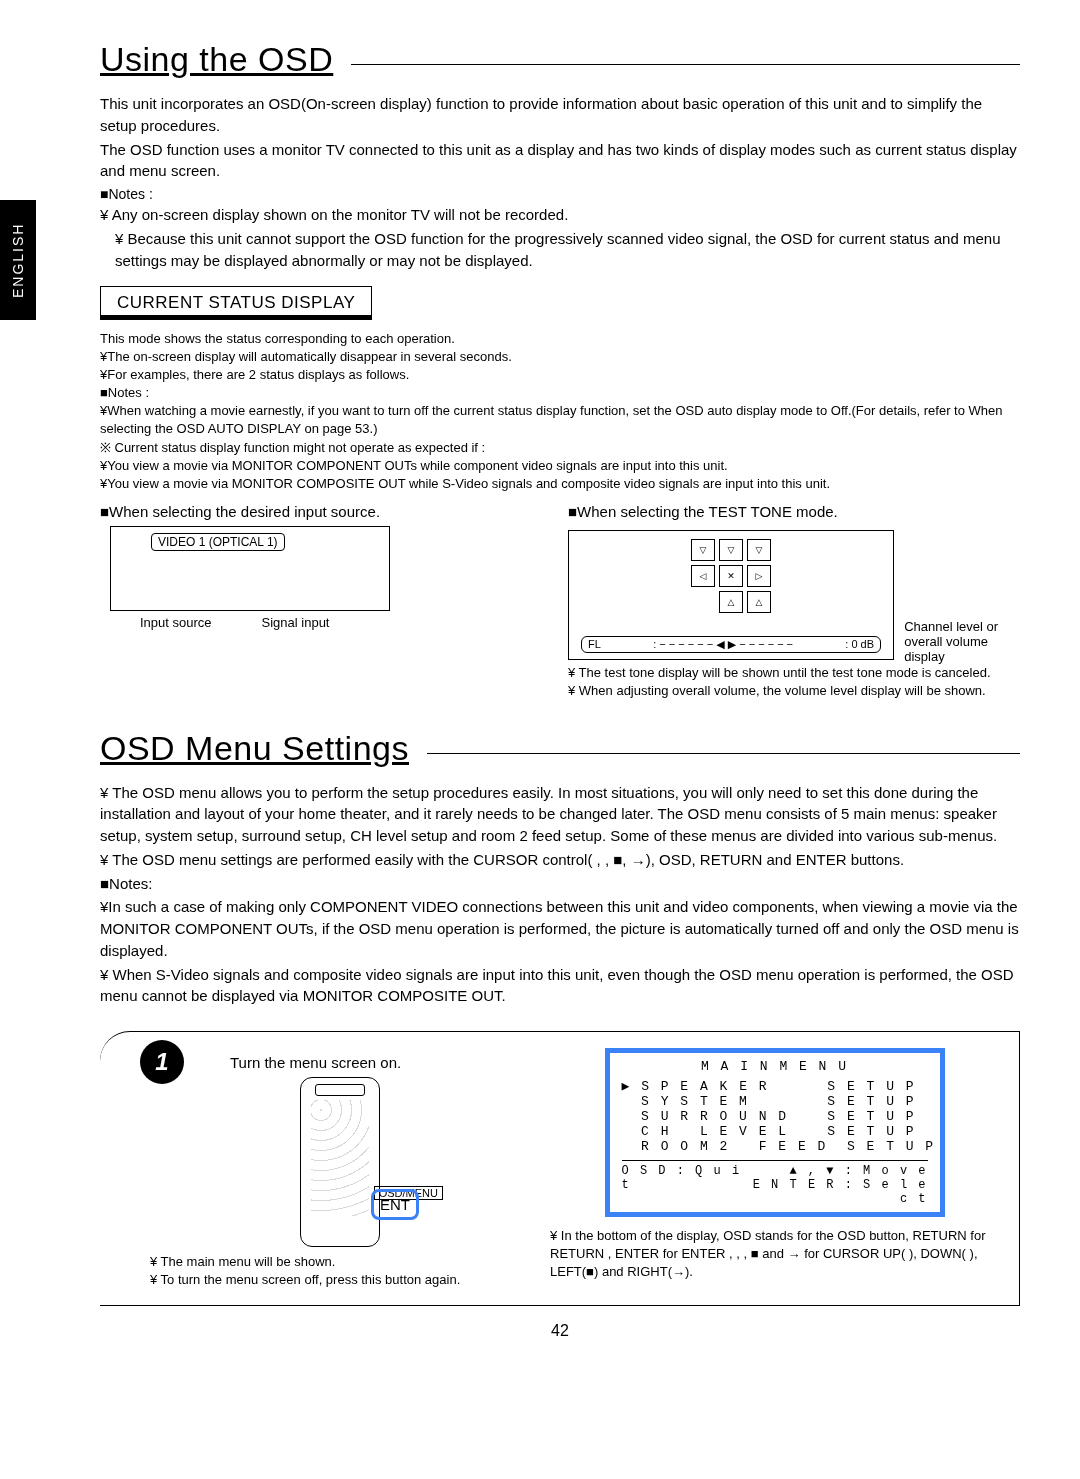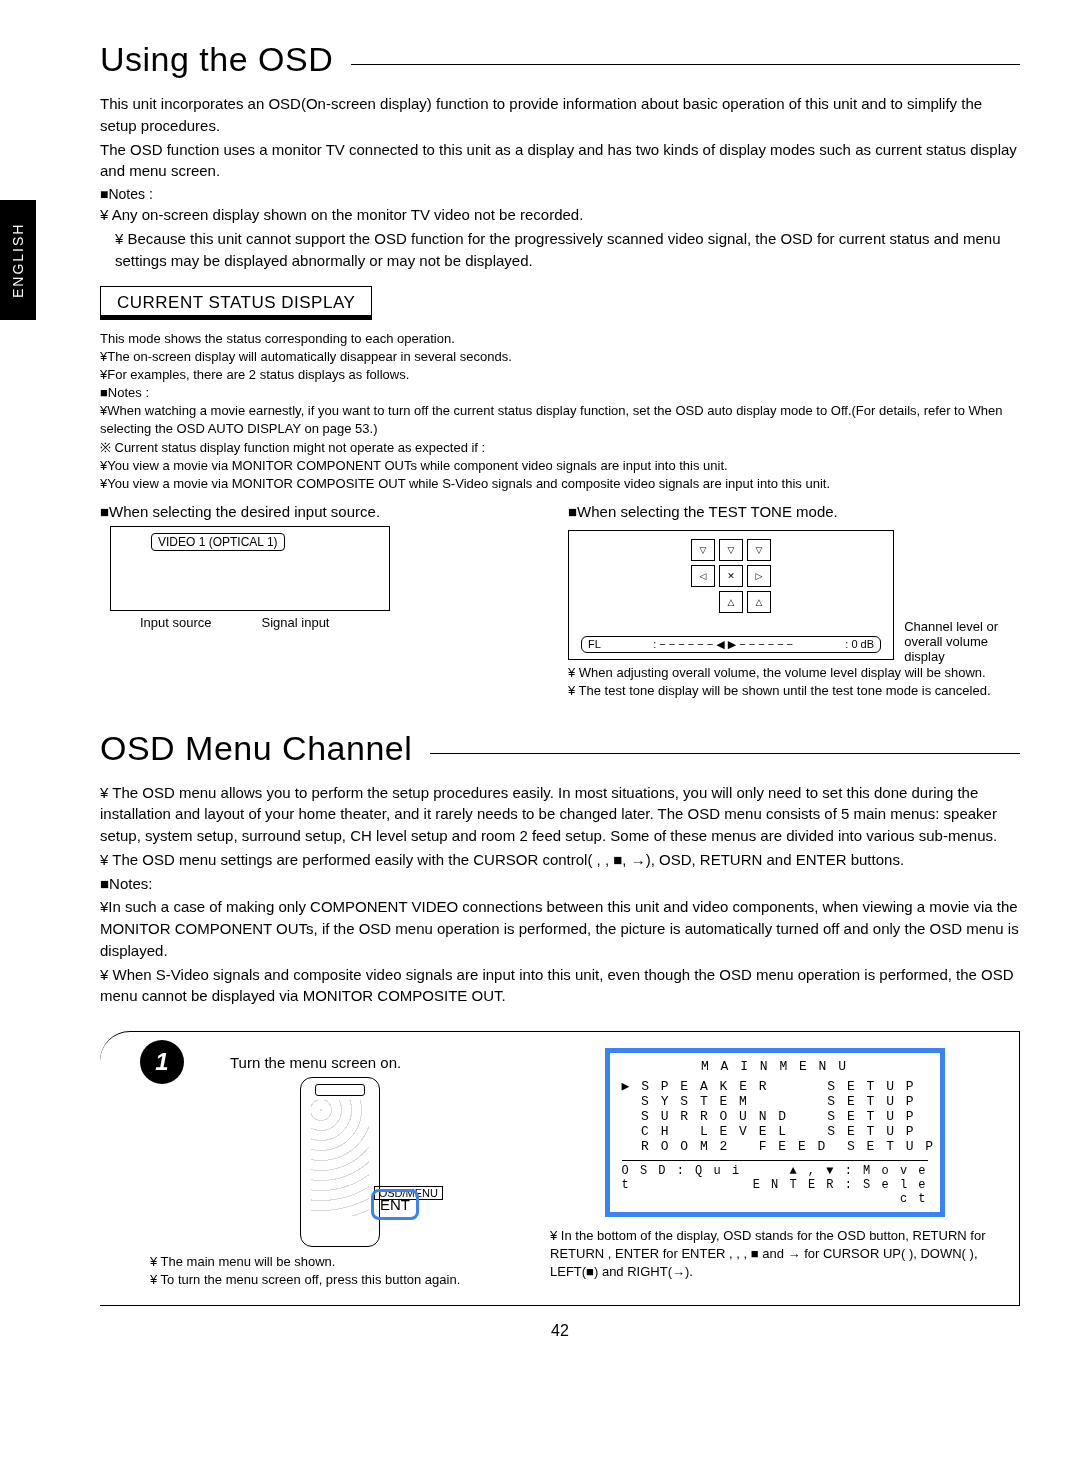--- a/index.html
+++ b/index.html
@@ -1,19 +1,19 @@
 <!DOCTYPE html>
 <html><head>
 <meta charset="utf-8">
 <style>
   * { margin: 0; padding: 0; box-sizing: border-box; }
   body { font-family: Arial, Helvetica, sans-serif; background: #fff; color: #000; width: 1080px; margin: 0 auto; padding: 40px 60px 30px 60px; font-size: 14px; position: relative; }
   .sidetab { position: absolute; left: 0; top: 200px; width: 36px; height: 120px; background: #000; color: #fff; writing-mode: vertical-rl; transform: rotate(180deg); text-align: center; font-size: 14px; letter-spacing: 2px; display: flex; align-items: center; justify-content: center; }
   .content { margin-left: 40px; }
-  h1.section-title { font-size: 34px; font-weight: 400; letter-spacing: 0.5px; margin-bottom: 14px; display: flex; align-items: baseline; }
+  h1.section-title { font-size: 34px; font-weight: 400; letter-spacing: 0.5px; margin-bottom: 14px; display: flex; align-items: baseline; text-decoration: underline; }
   h1.section-title .line { flex: 1; border-bottom: 1px solid #000; margin-left: 18px; position: relative; top: -6px; }
   p { line-height: 1.45; }
   .body-text { font-size: 15px; margin-bottom: 2px; }
   .notes-label { font-size: 14px; }
   .sub-heading-box { border: 1px solid #000; display: inline-block; padding: 6px 16px; font-size: 17px; letter-spacing: 0.5px; margin: 12px 0 10px 0; position: relative; }
   .sub-heading-box::before { content:""; position:absolute; left:0; bottom:0; height:4px; width:100%; background:#000; }
   .small { font-size: 13px; line-height: 1.4; }
   .diagram-row { display: flex; gap: 16px; margin-top: 10px; }
   .diag-col { flex: 1; }
   .sub-title { font-size: 15px; margin-bottom: 4px; }
@@ -50,21 +50,21 @@
 <div class="content">
 
   <h1 class="section-title">
     <span>Using the OSD</span>
     <span class="line"></span>
   </h1>
 
   <p class="body-text">This unit incorporates an OSD(On-screen display) function to provide information about basic operation of this unit and to simplify the setup procedures.</p>
   <p class="body-text">The OSD function uses a monitor TV connected to this unit as a display and has two kinds of display modes such as current status display and menu screen.</p>
   <p class="notes-label">■Notes :</p>
-  <p class="body-text">¥ Any on-screen display shown on the monitor TV video not be recorded.</p>
+  <p class="body-text">¥ Any on-screen display shown on the monitor TV will not be recorded.</p>
   <p class="body-text" style="margin-left:15px">¥ Because this unit cannot support the OSD function for the progressively scanned video signal, the OSD for current status and menu settings may be displayed abnormally or may not be displayed.</p>
 
   <div class="sub-heading-box">CURRENT STATUS DISPLAY</div>
 
   <p class="small">This mode shows the status corresponding to each operation.</p>
   <p class="small">¥The on-screen display will automatically disappear in several seconds.</p>
   <p class="small">¥For examples, there are 2 status displays as follows.</p>
   <p class="small">■Notes :</p>
   <p class="small">¥When watching a movie earnestly, if you want to turn off the current status display function, set the OSD auto display mode to Off.(For details, refer to  When selecting the OSD AUTO DISPLAY  on page 53.)</p>
   <p class="small">※ Current status display function might not operate as expected if :</p>
@@ -102,27 +102,27 @@
             <span>FL</span>
             <span>: − − − − − − ◀ ▶ − − − − − −</span>
             <span>:  0 dB</span>
           </div>
         </div>
         <div class="legend">
           <div>Channel level or</div>
           <div>overall volume display</div>
         </div>
       </div>
+      <p class="small-note">¥ The test tone display will be shown until the test tone mode is canceled.</p>
       <p class="small-note">¥ When adjusting overall volume, the volume level display will be shown.</p>
-      <p class="small-note">¥ The test tone display will be shown until the test tone mode is canceled.</p>
     </div>
   </div>
 
   <h1 class="section-title" style="margin-top:28px;">
-    <span>OSD Menu Channel</span>
+    <span>OSD Menu Settings</span>
     <span class="line"></span>
   </h1>
 
   <p class="body-text">¥ The OSD menu allows you to perform the setup procedures easily. In most situations, you will only need to set this done during the installation and layout of your home theater, and it rarely needs to be changed later. The OSD menu consists of 5 main menus: speaker setup, system setup, surround setup, CH  level setup and room 2 feed setup. Some of these menus are divided into various sub-menus.</p>
   <p class="body-text">¥ The OSD menu settings are performed easily with the CURSOR control(  ,  , ■, →), OSD, RETURN and ENTER buttons.</p>
   <p class="body-text">■Notes:</p>
   <p class="body-text">¥In such a case of making only COMPONENT VIDEO connections between this unit and video components, when viewing a movie via the MONITOR COMPONENT OUTs, if the OSD menu operation is performed, the picture is automatically turned off and only the OSD menu is displayed.</p>
   <p class="body-text">¥ When S-Video signals and composite video signals are input into this unit, even though the OSD menu operation is performed, the OSD menu cannot be displayed via MONITOR COMPOSITE OUT.</p>
 
   <div class="step-wrap">

